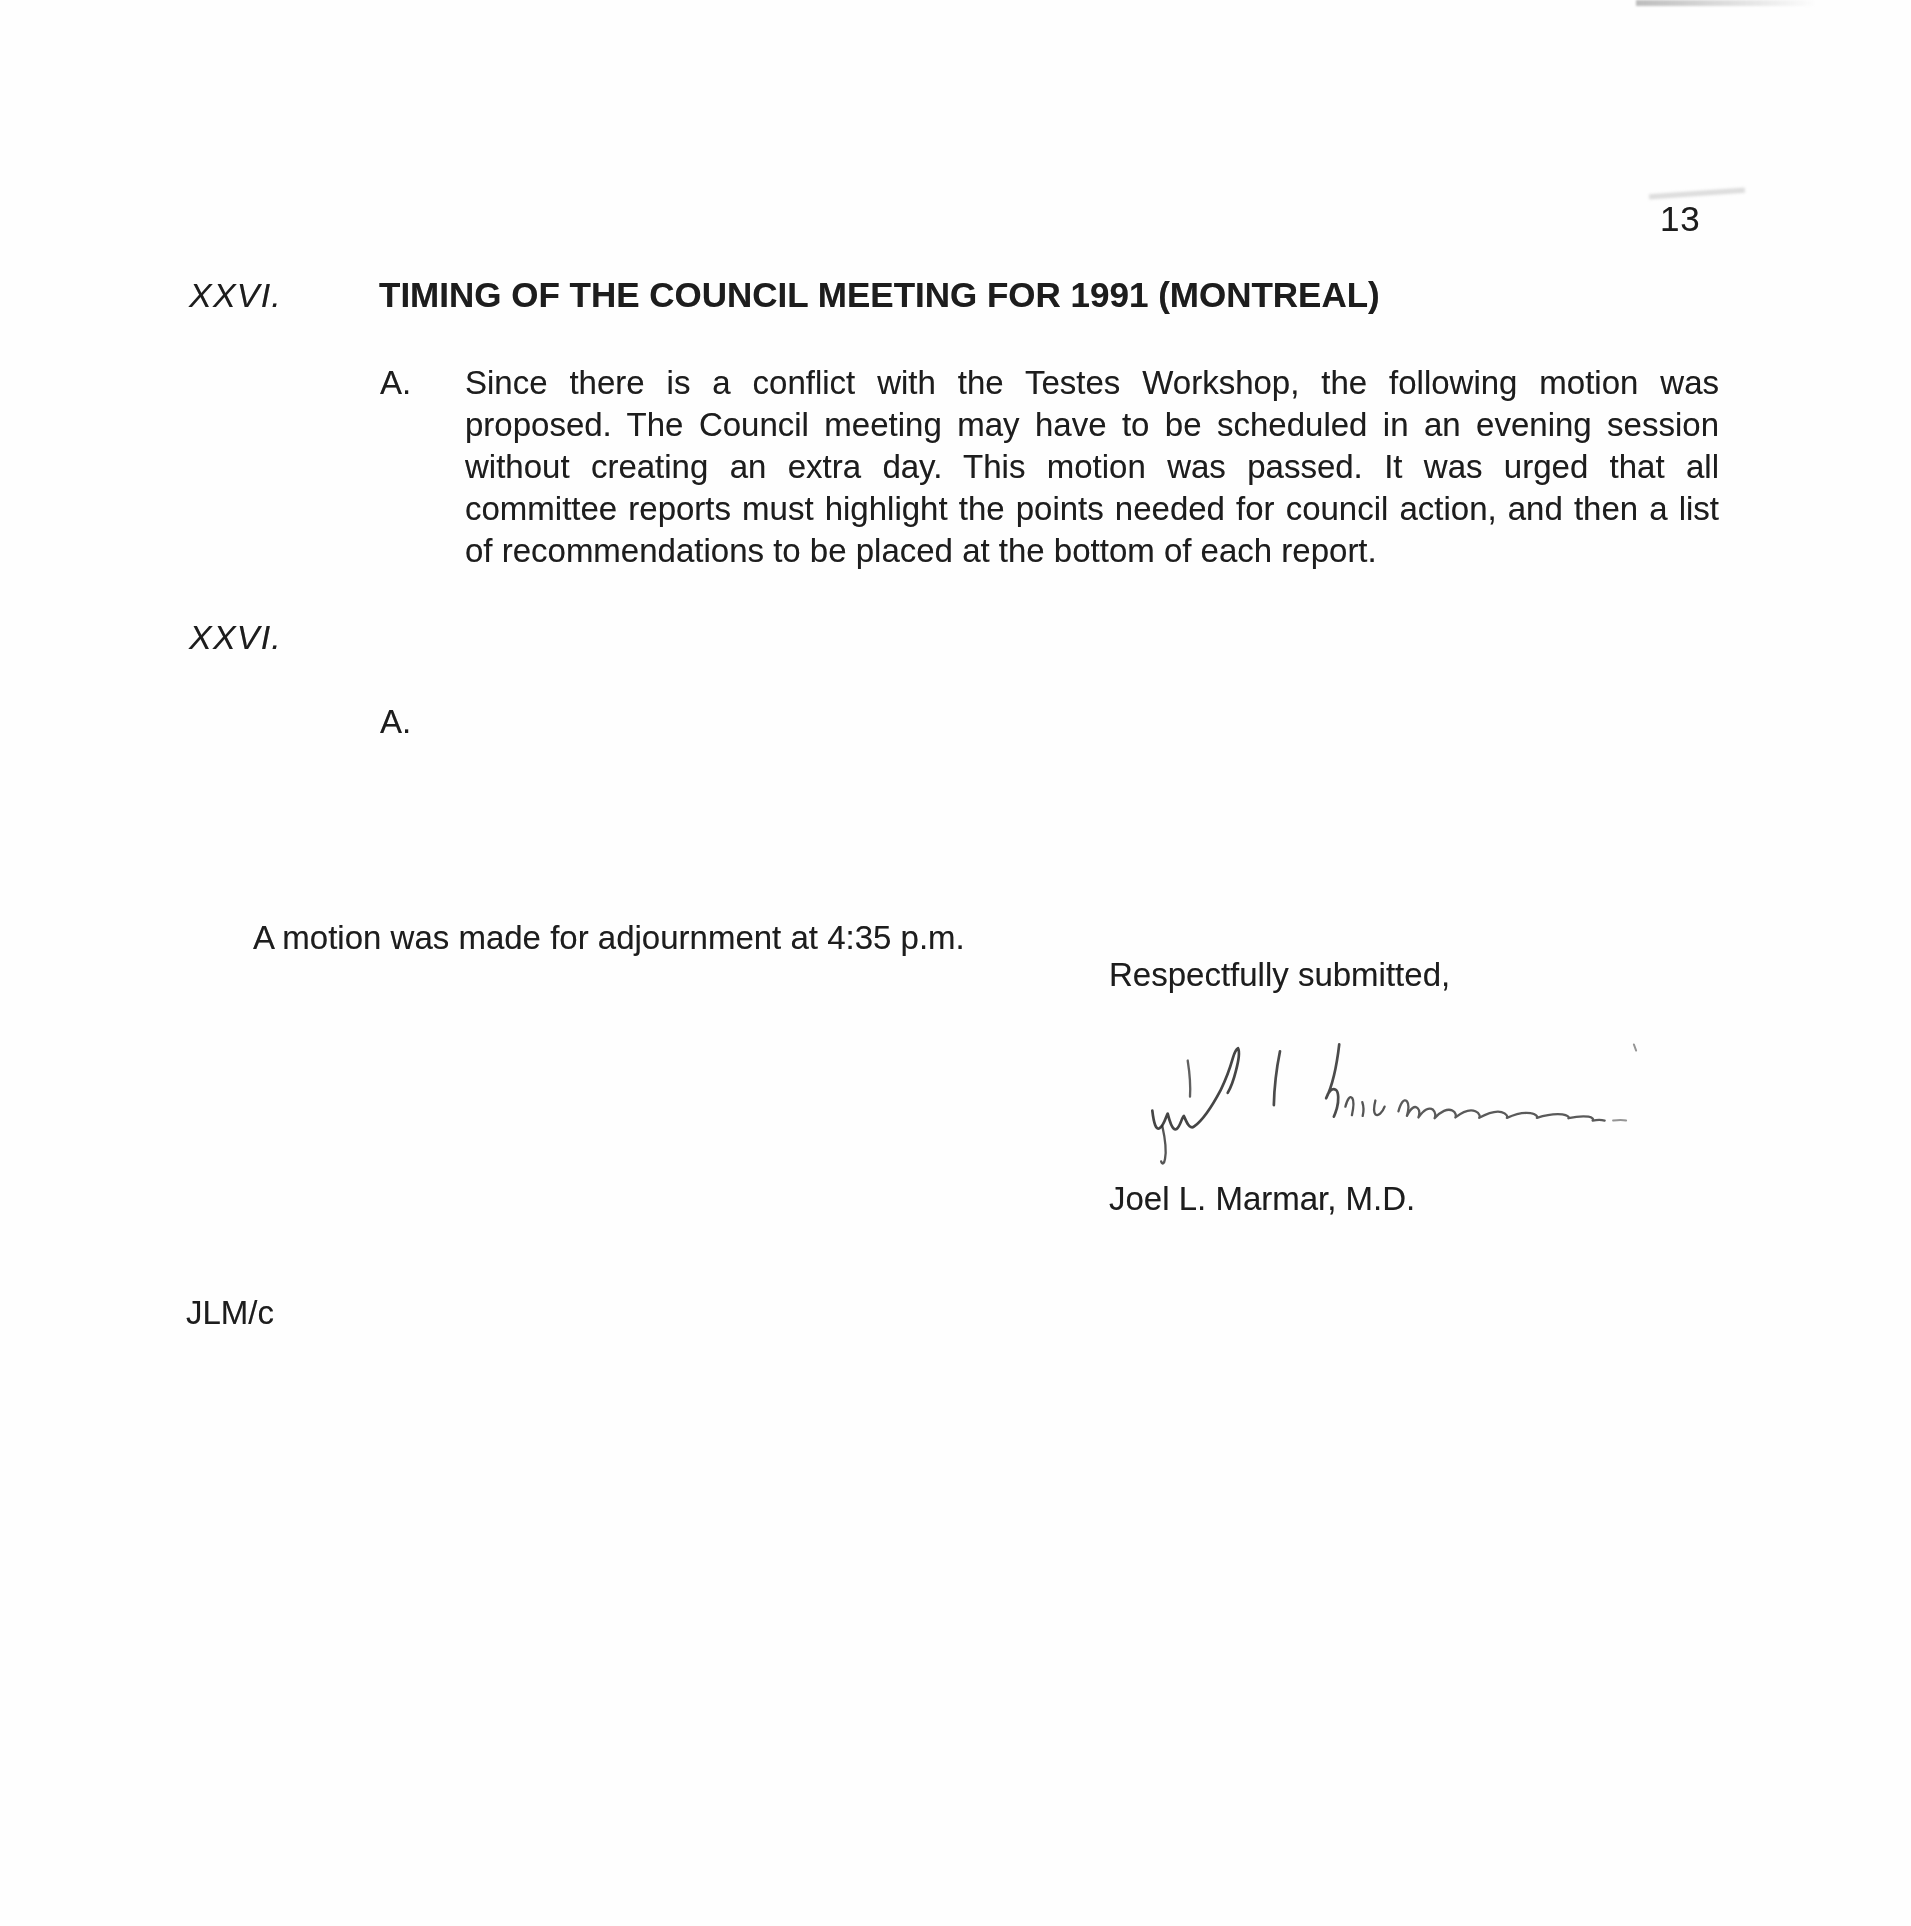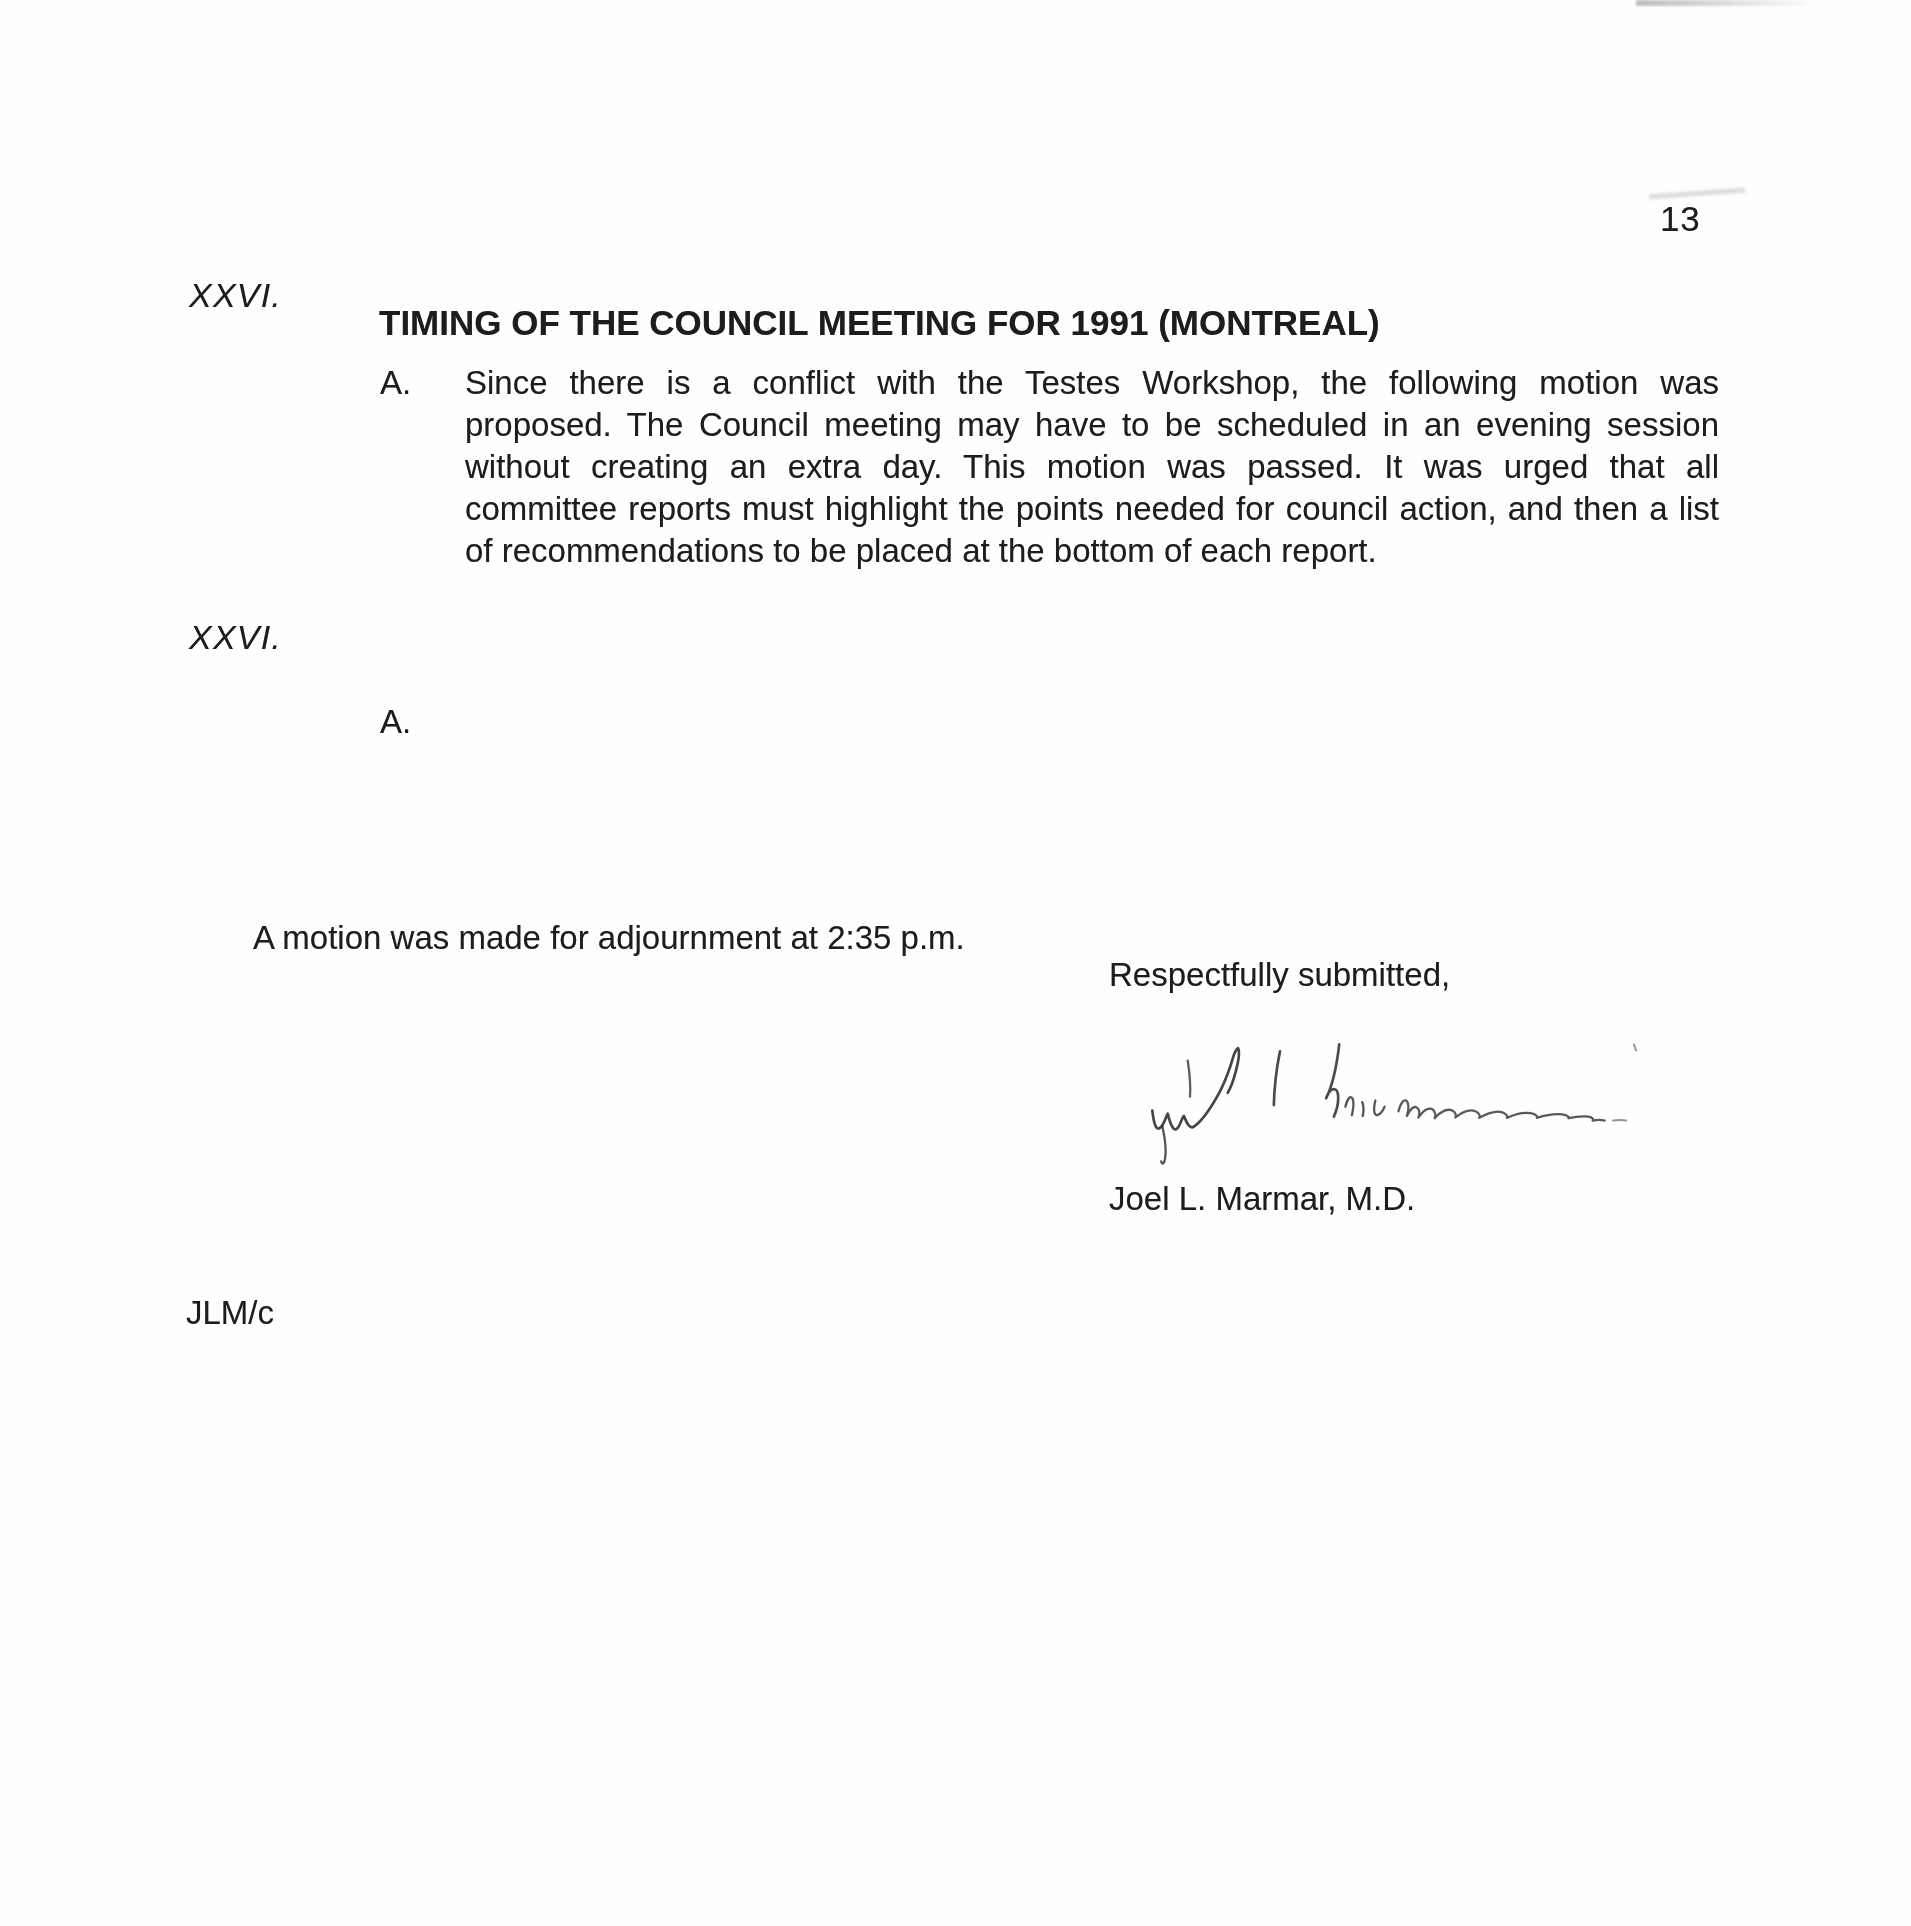--- a/index.html
+++ b/index.html
@@ -71,30 +71,30 @@
 <body>
 
 <div class="page">
 
   <div class="abs smudge-top"></div>
   <div class="abs smudge-tick"></div>
 
   <div class="abs page-number">13</div>
 
   <div class="abs sec-numeral" style="top:274px;">XXVI.</div>
-  <h1 class="abs sec-title" style="top:274px;margin-top:28px;">TIMING OF THE COUNCIL MEETING FOR 1991 (MONTREAL)</h1>
+  <h1 class="abs sec-title" style="top:274px;">TIMING OF THE COUNCIL MEETING FOR 1991 (MONTREAL)</h1>
 
   <div class="abs item-label" style="top:362px;">A.</div>
   <div class="abs item-text" style="top:362px;">Since there is a conflict with the Testes Workshop, the following motion was proposed.  The Council meeting may have to be scheduled in an evening session without creating an extra day.  This motion was passed.  It was urged that all committee reports must highlight the points needed for council action, and then a list of recommendations to be placed at the bottom of each report.</div>
 
   <div class="abs sec-numeral" style="top:616px;">XXVI.</div>
 
   <div class="abs item-label" style="top:701px;">A.</div>
 
-  <div class="abs adjournment">A motion was made for adjournment at 2:35 p.m.</div>
+  <div class="abs adjournment">A motion was made for adjournment at 4:35 p.m.</div>
 
   <div class="abs salutation">Respectfully submitted,</div>
 
   <svg class="abs signature" viewBox="0 0 1330 390" fill="none" stroke="#2b2b2b" stroke-linecap="round" stroke-linejoin="round">
 
     <path stroke-width="7" opacity="0.88" d="M 60 212 C 64 246 70 264 79 258 C 91 250 96 226 100 220 C 104 236 112 266 123 260 C 133 254 137 228 142 226 C 148 240 157 262 168 254 C 190 238 218 196 238 158 C 250 134 262 102 270 74 C 274 60 279 52 283 50 C 287 58 284 84 277 110 C 271 134 263 154 256 166"></path>
 
     <path stroke-width="6" opacity="0.8" d="M 86 252 C 94 288 98 314 93 338 C 91 350 86 354 83 344"></path>
 
     <path stroke-width="6" opacity="0.75" d="M 152 82 C 157 114 160 146 158 176"></path>

